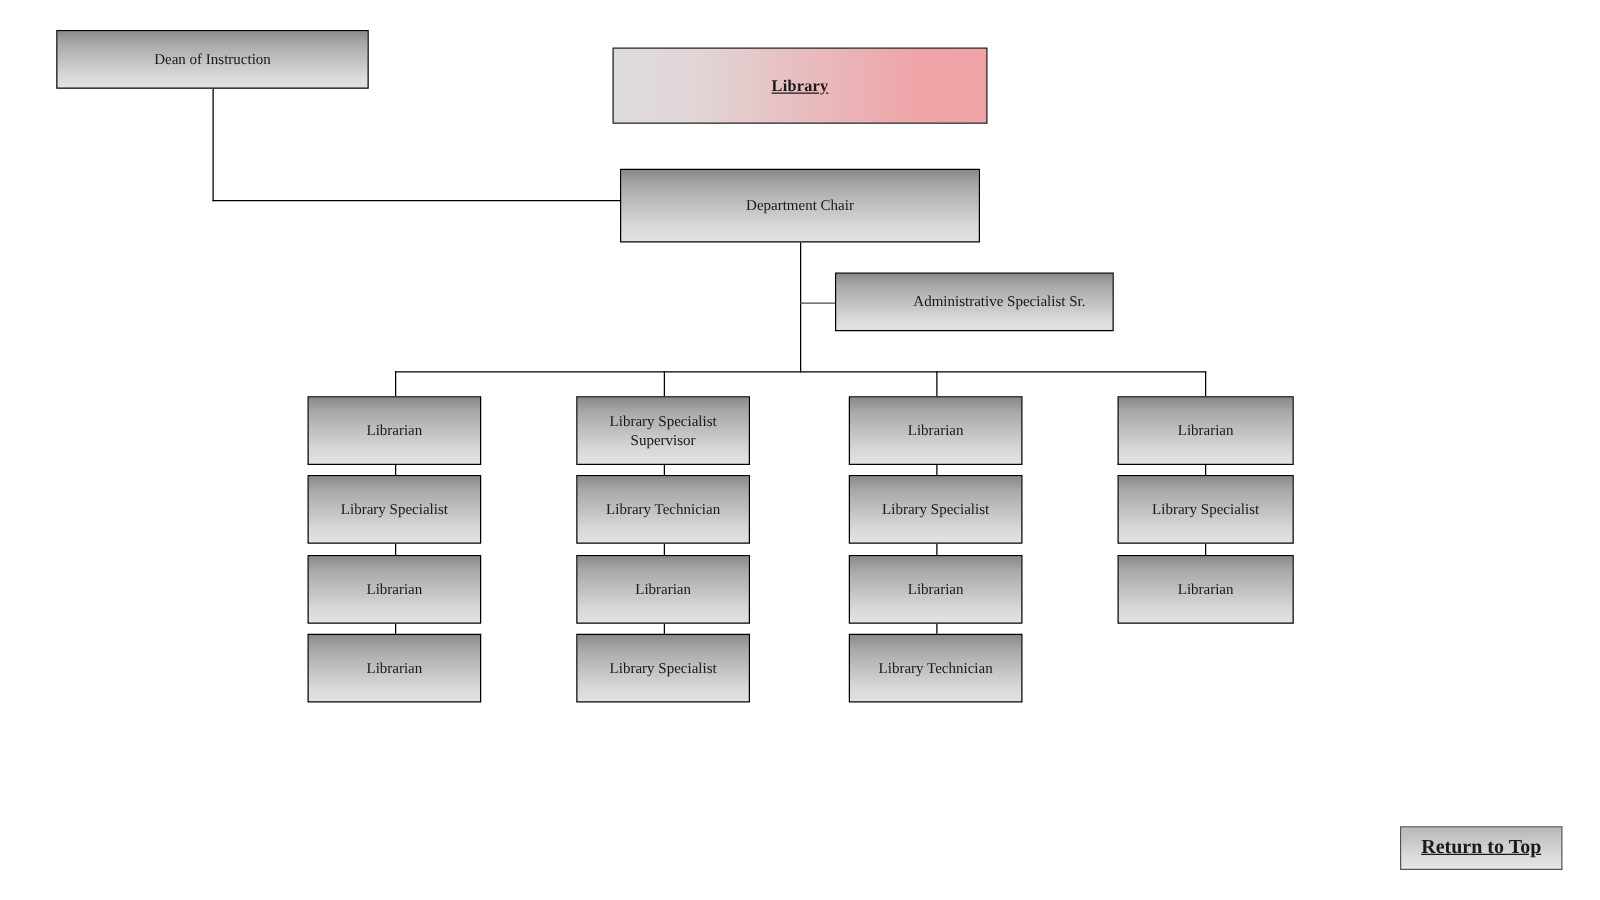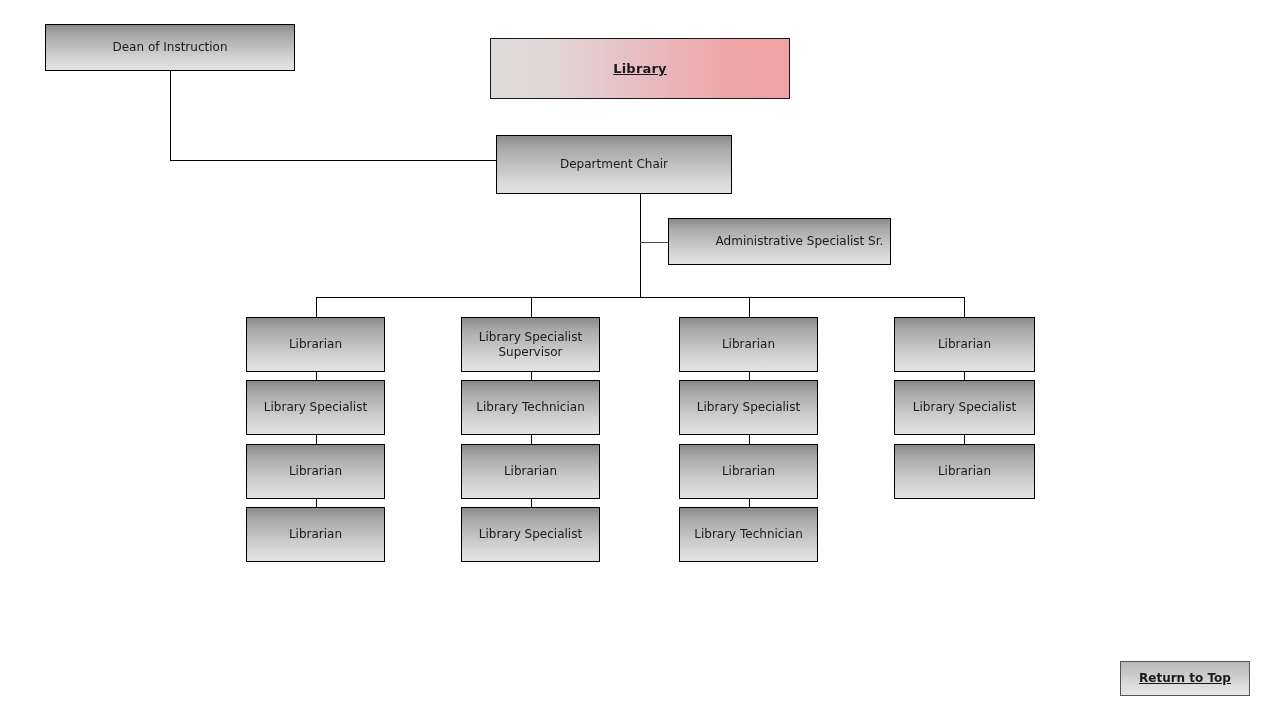--- a/index.html
+++ b/index.html
@@ -37,20 +37,21 @@
     position: absolute;
     box-sizing: border-box;
     border: 1px solid #000000;
     display: flex;
     align-items: center;
     justify-content: center;
     text-align: center;
     color: #1a1a1a;
     line-height: 1.18;
     background: linear-gradient(to bottom, #898989 0%, #a9a9a9 22%, #c4c4c4 55%, #d9d9d9 80%, #e2e2e2 100%);
+    font-family: Liberation Serif, serif;
   }
 
   .node-label {
     display: block;
     padding: 0 6px;
     white-space: pre-line;
   }
 
   
   .node.banner {
@@ -108,21 +109,21 @@
   <div class="conn v" style="left:964px; top:435px; height:9px;"></div>
 
   <div class="node" style="left:45px; top:24px; width:250px; height:47px; font-size:12px;">
     <span class="node-label">Dean of Instruction</span>
   </div>
 
   <div class="node banner" style="left:490px; top:38px; width:300px; height:61px; font-size:13px;">
     <span class="node-label">Library</span>
   </div>
 
-  <div class="node" style="left:496px; top:135px; width:236px; height:59px; font-size:12px;align-items:center;">
+  <div class="node" style="left:496px; top:135px; width:288px; height:59px; font-size:12px;align-items:center;">
     <span class="node-label">Department Chair</span>
   </div>
 
   <div class="node" style="left:668px; top:218px; width:223px; height:47px; font-size:12px;padding-left:40px;">
     <span class="node-label">Administrative Specialist Sr.</span>
   </div>
 
   <div class="node" style="left:246px; top:317px; width:139px; height:55px; font-size:12px;">
     <span class="node-label">Librarian</span>
   </div>
@@ -166,17 +167,17 @@
   <div class="node" style="left:894px; top:317px; width:141px; height:55px; font-size:12px;">
     <span class="node-label">Librarian</span>
   </div>
   <div class="node" style="left:894px; top:380px; width:141px; height:55px; font-size:12px;">
     <span class="node-label">Library Specialist</span>
   </div>
   <div class="node" style="left:894px; top:444px; width:141px; height:55px; font-size:12px;">
     <span class="node-label">Librarian</span>
   </div>
 
-  <div class="node nav-button" style="left:1120px; top:661px; width:130px; height:35px; font-size:12px;">
+  <div class="node nav-button" style="left:1120px; top:661px; width:130px; height:35px; font-size:16px;">
     <span class="node-label">Return to Top</span>
   </div>
 
 </div>
 
 </body></html>

